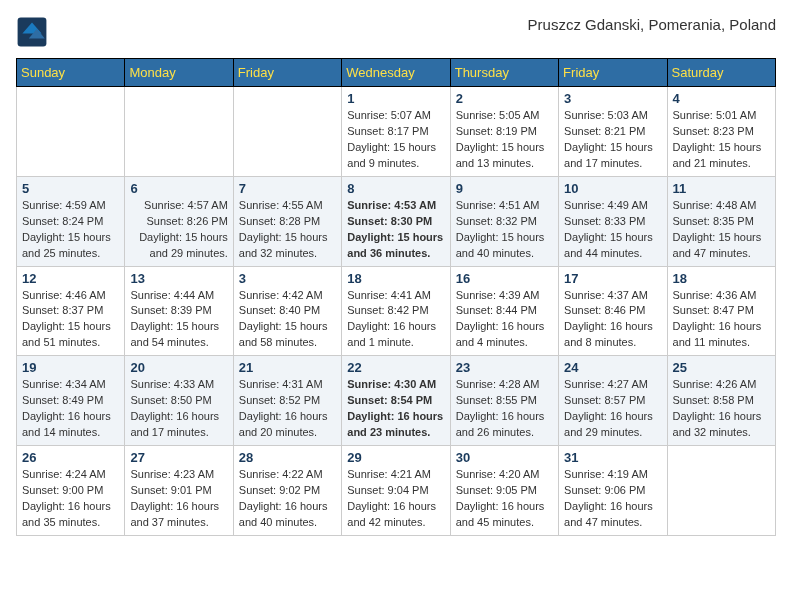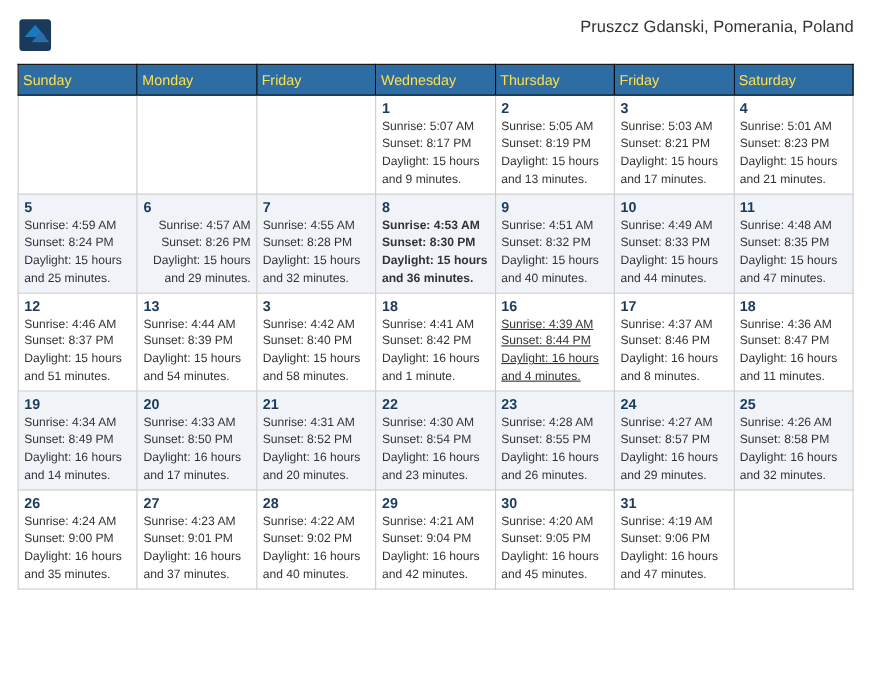--- a/index.html
+++ b/index.html
@@ -226,21 +226,21 @@
         </td>
         <td>
           <span class="day-number">18</span>
           <div class="day-info" style="white-space: pre-line;">Sunrise: 4:41 AM
 Sunset: 8:42 PM
 Daylight: 16 hours
 and 1 minute.</div>
         </td>
         <td>
           <span class="day-number">16</span>
-          <div class="day-info" style="white-space: pre-line; text-decoration: underline;">Sunrise: 4:39 AM
+          <div class="day-info" style="white-space: pre-line;">Sunrise: 4:39 AM
 Sunset: 8:44 PM
 Daylight: 16 hours
 and 4 minutes.</div>
         </td>
         <td>
           <span class="day-number">17</span>
           <div class="day-info" style="white-space: pre-line;">Sunrise: 4:37 AM
 Sunset: 8:46 PM
 Daylight: 16 hours
 and 8 minutes.</div>
@@ -270,21 +270,21 @@
         </td>
         <td>
           <span class="day-number">21</span>
           <div class="day-info" style="white-space: pre-line;">Sunrise: 4:31 AM
 Sunset: 8:52 PM
 Daylight: 16 hours
 and 20 minutes.</div>
         </td>
         <td>
           <span class="day-number">22</span>
-          <div class="day-info" style="white-space: pre-line;">Sunrise: 4:30 AM
+          <div class="day-info" style="white-space: pre-line; font-weight: bold;">Sunrise: 4:30 AM
 Sunset: 8:54 PM
 Daylight: 16 hours
 and 23 minutes.</div>
         </td>
         <td>
           <span class="day-number">23</span>
           <div class="day-info" style="white-space: pre-line;">Sunrise: 4:28 AM
 Sunset: 8:55 PM
 Daylight: 16 hours
 and 26 minutes.</div>

